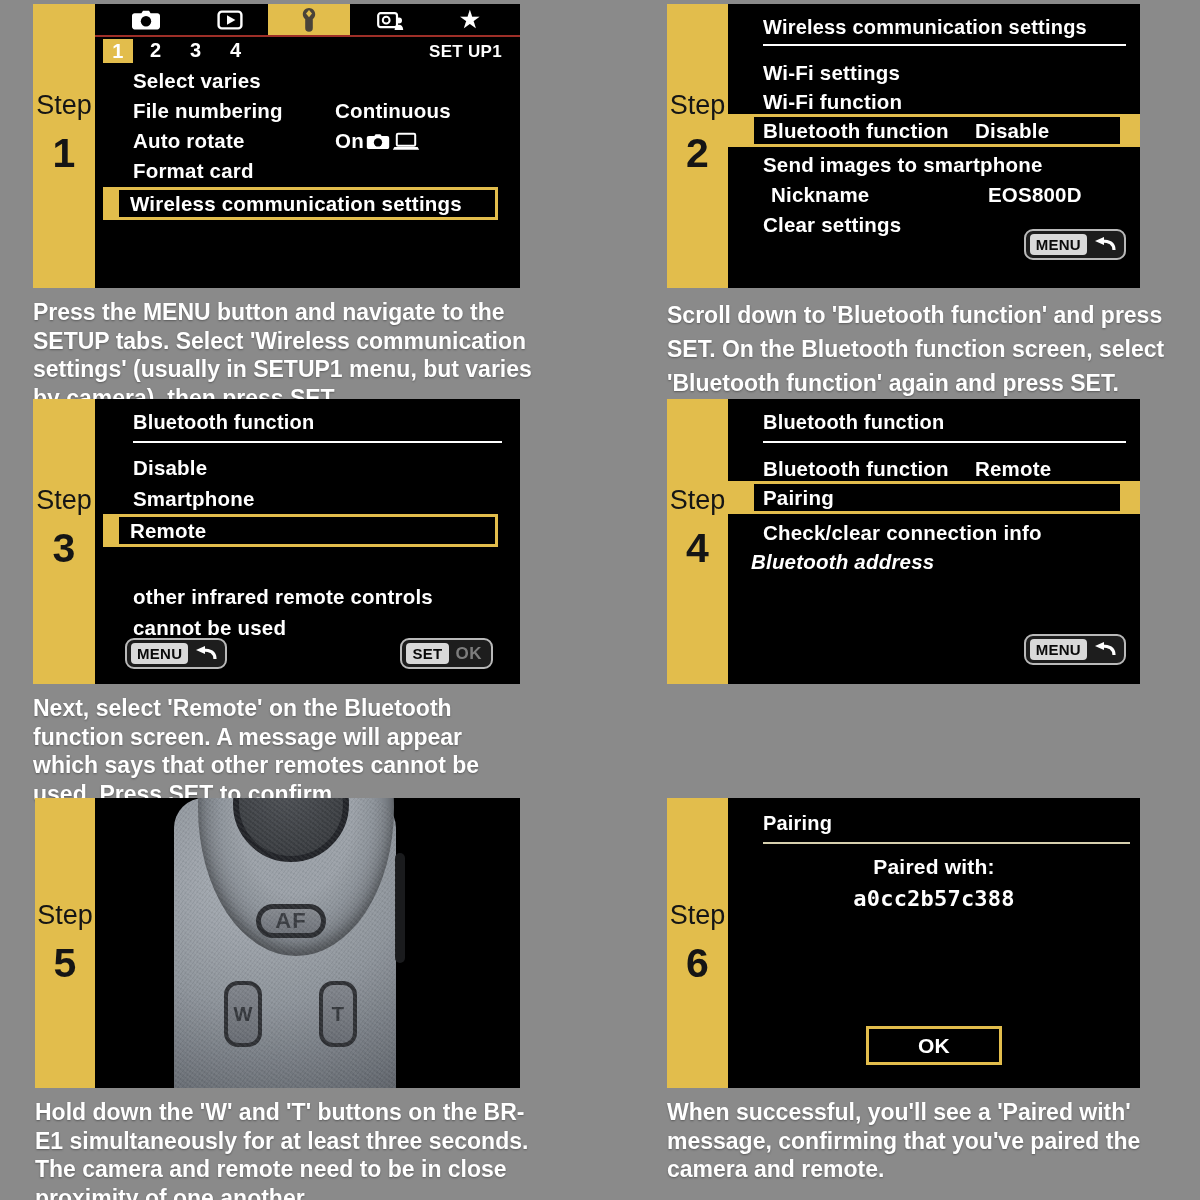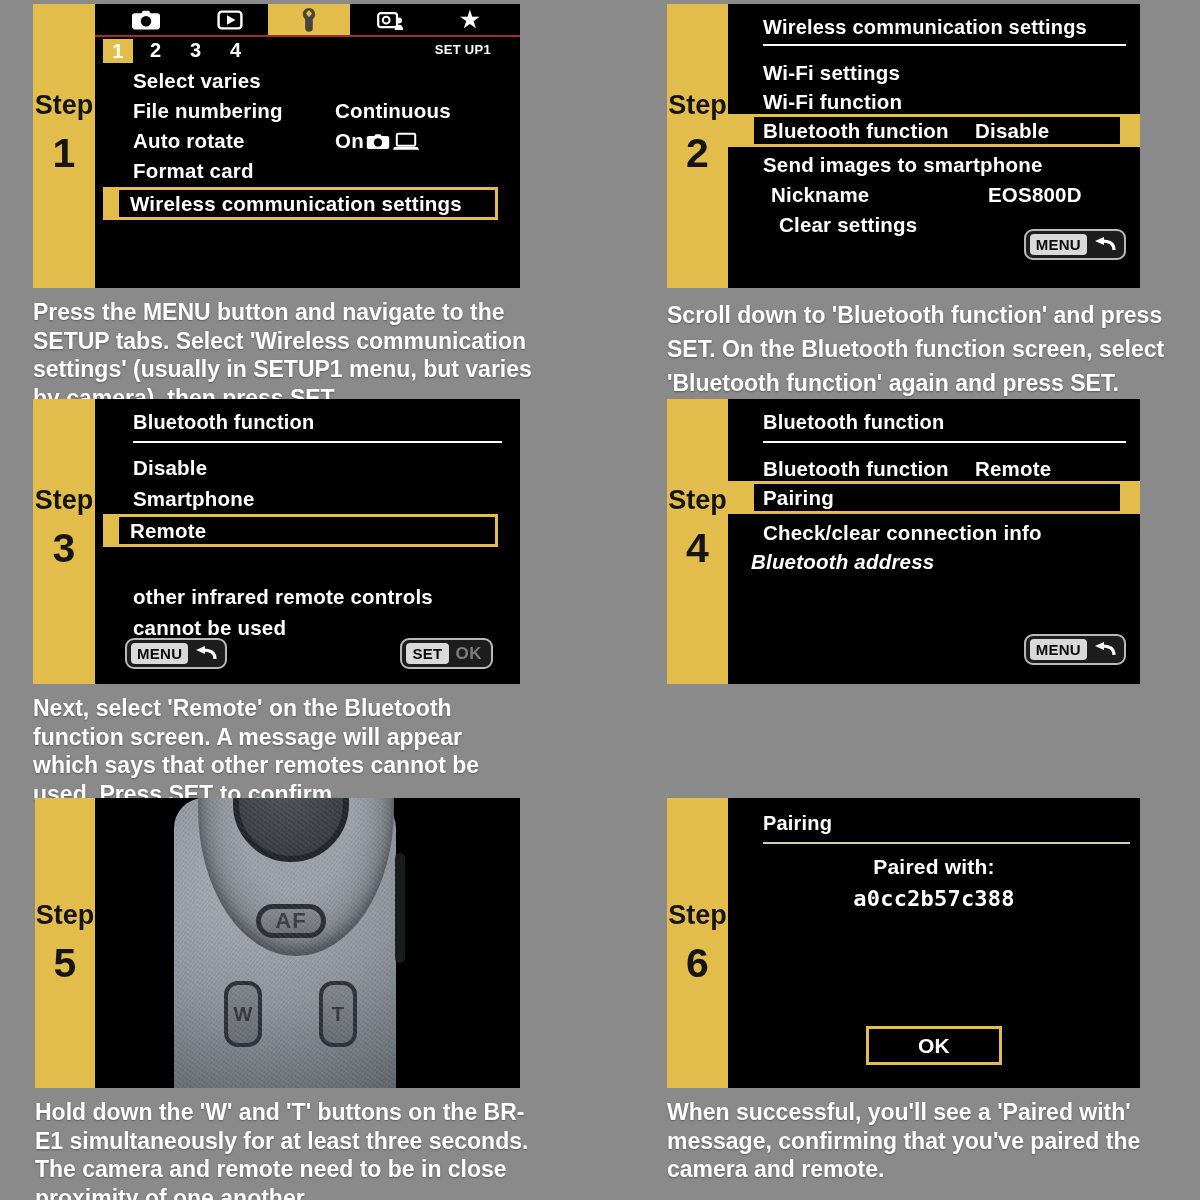--- a/index.html
+++ b/index.html
@@ -11,21 +11,21 @@
   body{
     width:1200px;height:1200px;background:var(--bg);
     font-family:"Liberation Sans",sans-serif;position:relative;overflow:hidden;
   }
   .panel{position:absolute;}
   .prow{display:flex;}
   .band{
     background:var(--yellow);color:#151515;display:flex;flex-direction:column;
     align-items:center;flex:0 0 auto;
   }
-  .band .sw{font-weight:700;font-size:27px;margin-top:88px;line-height:1;}
+  .band .sw{font-weight:400;font-size:27px;margin-top:88px;line-height:1;}
   .band .sn{font-weight:700;font-size:41px;margin-top:14px;line-height:1;}
   .screen{
     background:#000;color:#fff;position:relative;font-weight:700;flex:0 0 auto;
     letter-spacing:.2px;
   }
   .caption{
     color:#fff;font-weight:700;font-size:23px;line-height:1.24;margin-top:10px;
     text-shadow:0 1px 2px rgba(0,0,0,.35);
   }
   .cap-loose{line-height:1.48;}
@@ -48,21 +48,21 @@
   .menu-tag{background:#d9d9d9;color:#0a0a0a;font-size:15px;font-weight:700;padding:2px 6px;border-radius:4px;letter-spacing:.3px;}
   .ok-dim{color:#7d7d7d;font-size:17px;font-weight:700;letter-spacing:.5px;}
   
   .tabbar{position:absolute;left:0;top:0;width:100%;height:31px;border-bottom:2px solid var(--red);}
   .tab-hl{position:absolute;left:173px;top:0;width:82px;height:31px;background:var(--yellow);}
   .tabicon{position:absolute;top:0;height:31px;display:flex;align-items:center;justify-content:center;}
   .numrow{position:absolute;left:0;top:34px;width:100%;height:26px;font-size:20px;}
   .numbox{position:absolute;left:8px;top:1px;width:30px;height:24px;background:var(--yellow);color:#fff;
           display:flex;align-items:center;justify-content:center;}
   .tnum{position:absolute;top:1px;}
-  .setup-label{position:absolute;right:29px;top:4px;font-size:13px;letter-spacing:.3px;}
+  .setup-label{position:absolute;right:18px;top:4px;font-size:17px;letter-spacing:.3px;}
   .star{font-size:22px;color:#fff;line-height:1;}
   
   .remote-body{
     position:absolute;left:79px;top:0;width:222px;height:100%;
     border-radius:30px 30px 0 0;
     background:radial-gradient(140% 95% at 38% 28%, #aab0b7 0%, #8d939a 46%, #6a6f76 78%, #50545a 100%);
   }
   .noise{position:absolute;inset:0;border-radius:inherit;
     background-image:repeating-linear-gradient(37deg, rgba(255,255,255,.05) 0 2px, transparent 2px 4px),
                      repeating-linear-gradient(-53deg, rgba(0,0,0,.06) 0 1px, transparent 1px 3px);}
@@ -193,21 +193,21 @@
         </div>
       </div>
       <div class="mrow" style="top:146px;">
         <span class="lbl" style="padding-left:35px;">Send images to smartphone</span>
       </div>
       <div class="mrow" style="top:176px;padding-left:8px;">
         <span class="lbl" style="padding-left:35px;">Nickname</span>
         <span class="val" style="left:260px;">EOS800D</span>
       </div>
       <div class="mrow" style="top:206px;">
-        <span class="lbl" style="padding-left:51px;">Clear settings</span>
+        <span class="lbl" style="padding-left:35px;">Clear settings</span>
       </div>
       <div class="menu-btn" style="right:14px;bottom:28px;">
         <span class="menu-tag">MENU</span>
         <span style="display:inline-flex;">
           <svg width="22" height="15" viewBox="0 0 22 15">
               <path d="M20 13C20 6 15 4 8 4" stroke="#fff" stroke-width="3.2" fill="none"></path>
               <path d="M10 0 1 4l9 4z" fill="#fff"></path>
             </svg>
         </span>
       </div>

